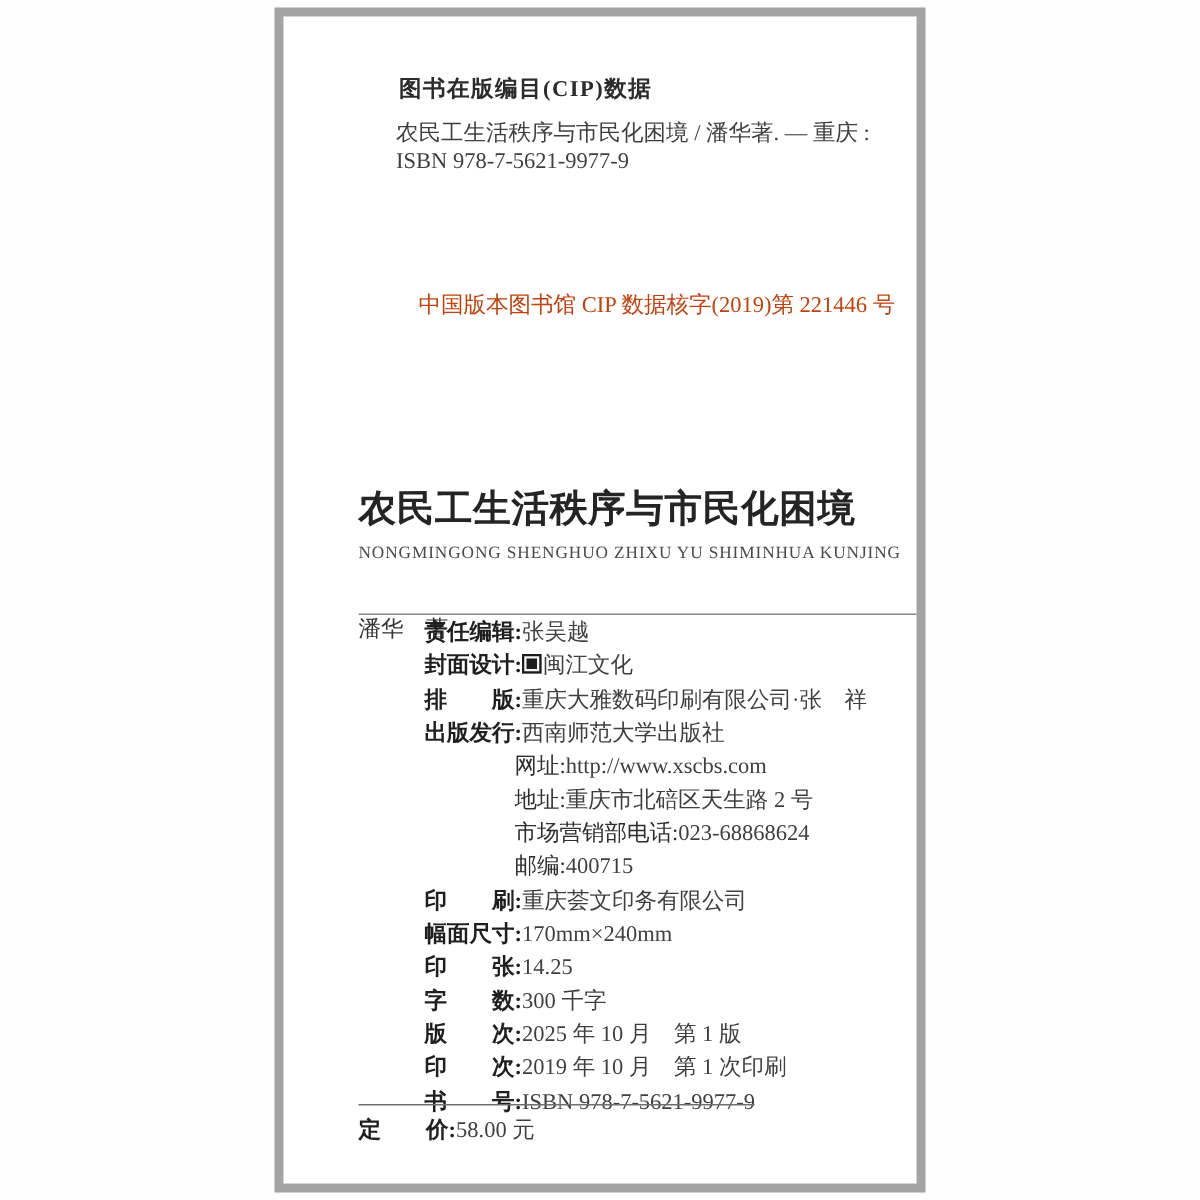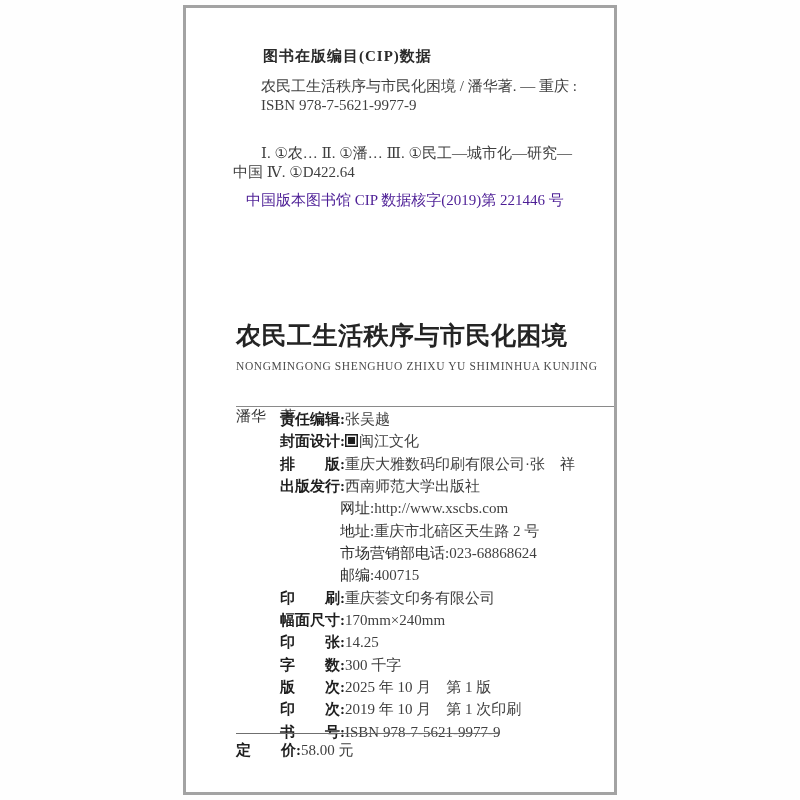--- a/index.html
+++ b/index.html
@@ -7,21 +7,21 @@
     width: 800px; height: 800px;
     background: #ffffff;
     font-family: "Liberation Serif", "DejaVu Serif", serif;
   }
   .stage { position: relative; width: 800px; height: 800px; background: #fefefe; }
 
   .page {
     position: absolute; left: 183px; top: 5px;
     width: 434px; height: 790px;
     background: #ffffff;
-    border: 3px solid #a3a3a3;
+    border: 6px solid #a3a3a3;
     box-sizing: border-box;
     color: #3d3d3d;
     overflow: hidden;
   }
 
   .cip-header {
     position: absolute; top: 39px; left: 77px;
     font-size: 15px; font-weight: bold; color: #2b2b2b;
     letter-spacing: 1px; white-space: nowrap;
   }
@@ -32,22 +32,22 @@
   }
   .cip-block .line, .cls-block .line { white-space: nowrap; }
   .line.indent-2em { padding-left: 28px; }
 
   .cls-block {
     position: absolute; top: 136px; left: 47px; width: 375px;
     font-size: 15px; line-height: 19px; color: #3f3f3f;
   }
 
   .cip-record {
-    position: absolute; top: 183px; left: 60px;
-    font-size: 15px; white-space: nowrap; color: #4c1d95;
+    position: absolute; top: 183px; left: 90px;
+    font-size: 15px; white-space: nowrap; color: #c2410c;
   }
 
   .book-title {
     position: absolute; top: 311px; left: 50px;
     font-size: 25px; font-weight: bold; color: #242424;
     letter-spacing: 0.5px; white-space: nowrap;
   }
   .book-pinyin {
     position: absolute; top: 352px; left: 50px;
     font-size: 11.5px; letter-spacing: 0.6px; color: #4a4a4a;
@@ -90,24 +90,20 @@
 <div class="stage">
   <div class="page">
 
     <div class="cip-header">图书在版编目(CIP)数据</div>
 
     <div class="cip-block">
       <div class="line indent-2em">农民工生活秩序与市民化困境 / 潘华著. — 重庆 :</div>
       <div class="line indent-2em">ISBN 978-7-5621-9977-9</div>
     </div>
 
-    <div class="cls-block">
-      <div class="line indent-2em">Ⅰ. ①农… Ⅱ. ①潘… Ⅲ. ①民工—城市化—研究—</div>
-      <div class="line">中国 Ⅳ. ①D422.64</div>
-    </div>
 
     <div class="cip-record">中国版本图书馆 CIP 数据核字(2019)第 221446 号</div>
 
     <div class="book-title">农民工生活秩序与市民化困境</div>
     <div class="book-pinyin">NONGMINGONG SHENGHUO ZHIXU YU SHIMINHUA KUNJING</div>
     <div class="book-author">潘华　著</div>
 
     <div class="rule rule-top"></div>
 
     <div class="colophon" id="colophon">

